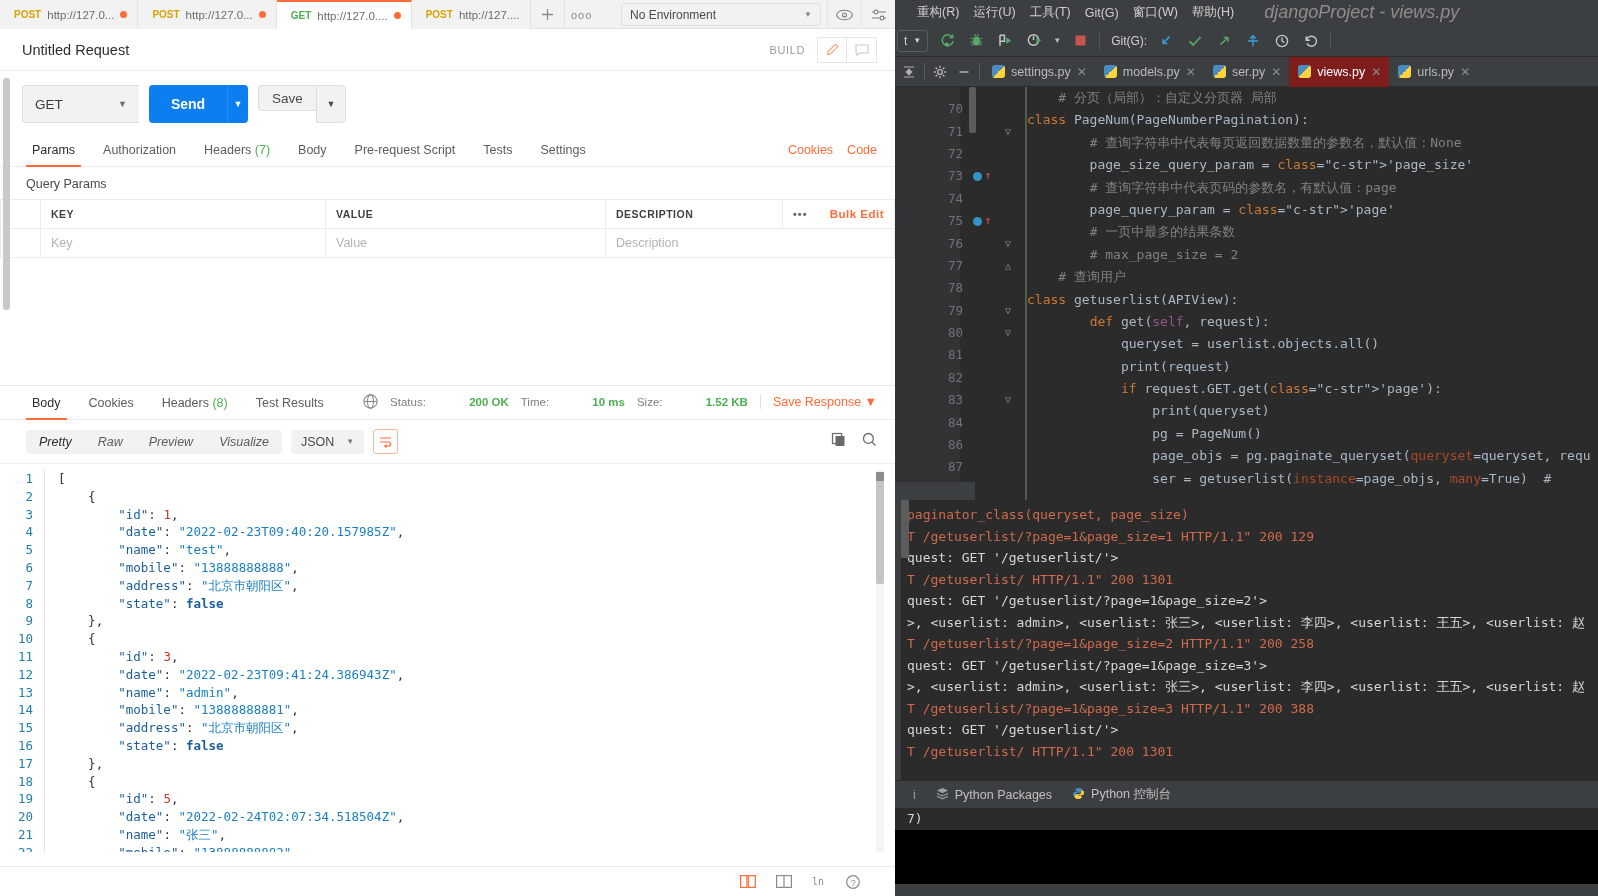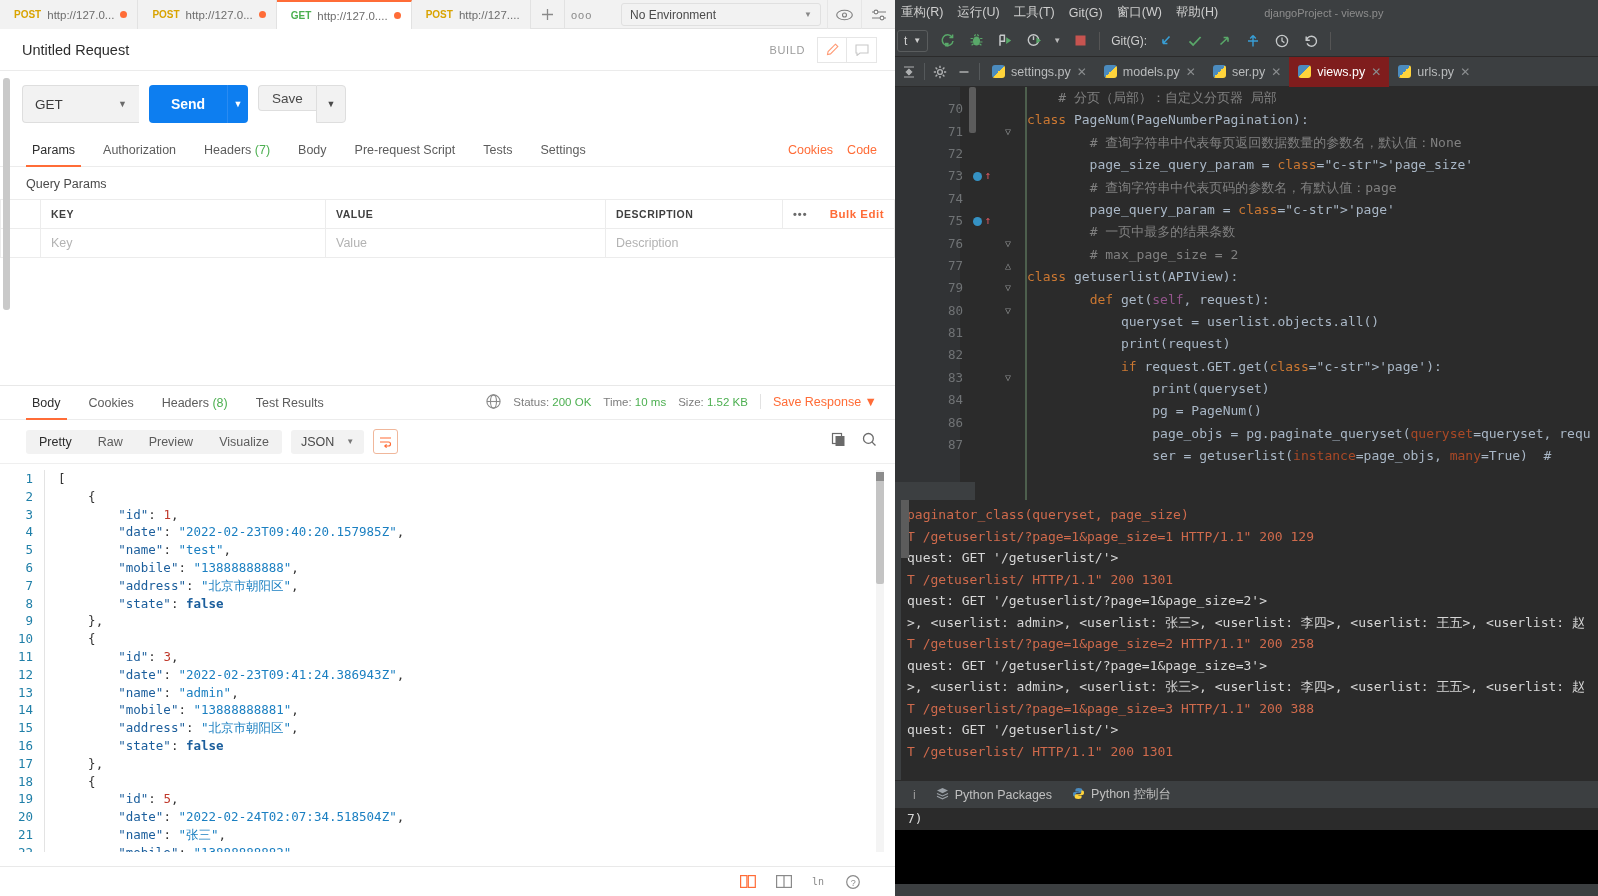--- a/index.html
+++ b/index.html
@@ -179,26 +179,26 @@
   .req-filler { height: 128px; background: #fff; border-bottom: 1px solid #e8e8e8; }
 
   
   .resp-tabs {
     display: flex; align-items: flex-end;
     padding: 0 18px 0 18px; height: 34px;
     border-bottom: 1px solid #ececec;
   }
   .resp-meta { margin-left: auto; display: flex; align-items: center; gap: 12px; padding-bottom: 10px; }
   .resp-meta .m { font-size: 11.5px; color: #7d7d7d; }
-  .resp-meta .m b { font-weight: normal; color: #4caf50; }
+  .resp-meta .m b { font-weight: bold; color: #4caf50; margin-left: 40px; }
   .divline { width: 1px; height: 15px; background: #e2e2e2; }
   .saveresp { color: #ff6c37; font-size: 12.5px; cursor: pointer; }
 
   .fmt-row { display: flex; align-items: center; padding: 9px 18px 9px 26px; gap: 0; }
-  .segbtns { display: flex; background: #f2f2f2; border-radius: 3px; }
+  .segbtns { display: flex; background: #f2f2f2; border-radius: 3px; font-style: italic; }
   .segbtn { padding: 5px 13px; font-size: 12.5px; color: #5c5c5c; cursor: pointer; }
   .segbtn.active { color: #2d2d2d; }
   .json-select {
     display: flex; align-items: center; gap: 12px;
     background: #f2f2f2; border-radius: 3px; padding: 5px 10px;
     font-size: 12.5px; color: #4a4a4a; margin-left: 9px; cursor: pointer;
   }
   .json-select .caret { font-size: 8px; color: #777; }
   .wrap-btn {
     margin-left: 9px; width: 25px; height: 25px;
@@ -260,25 +260,25 @@
   
   #pycharm {
     position: absolute; left: 895px; top: 0;
     width: 703px; height: 896px;
     background: #3c3f41; color: #bbbbbb;
     font-family: "Liberation Sans", sans-serif;
     overflow: hidden;
   }
   .pc-menubar {
     height: 25px; display: flex; align-items: center; gap: 14px;
-    padding-left: 6px; font-size: 12.5px; color: #cfcfcf;
+    padding-left: 22px; font-size: 12.5px; color: #cfcfcf;
     background: #3c3f41;
   }
   .pc-menubar .mi { cursor: pointer; white-space: nowrap; }
-  .pc-proj { color: #8d8d8d; margin-left: 32px; font-size: 11px; }
+  .pc-proj { color: #8d8d8d; margin-left: 16px; font-size: 18px; font-style: italic; }
 
   .pc-toolbar {
     height: 32px; display: flex; align-items: center; gap: 9px;
     padding-left: 2px; background: #3c3f41;
     border-bottom: 1px solid #2b2b2b;
   }
   .pc-runsel {
     display: flex; align-items: center; gap: 6px;
     height: 22px; padding: 0 6px;
     border: 1px solid #5a5d5e; border-radius: 3px;
@@ -874,20 +874,26 @@
           </div>
           <div class="ed-row">
             <div class="ed-gutter">
               <span class="ed-num">77</span>
               <span class="fold">△</span>
             </div>
             <div class="ed-code">        <span class="c-cmt"># max_page_size = 2</span></div>
           </div>
           <div class="ed-row">
             <div class="ed-gutter">
+              <span class="ed-num">78</span>
+            </div>
+            <div class="ed-code">    <span class="c-cmt"># 查询用户</span></div>
+          </div>
+          <div class="ed-row">
+            <div class="ed-gutter">
               <span class="ed-num">79</span>
               <span class="fold">▽</span>
             </div>
             <div class="ed-code"><span class="c-kw">class</span> getuserlist(APIView):</div>
           </div>
           <div class="ed-row">
             <div class="ed-gutter">
               <span class="ed-num">80</span>
               <span class="fold">▽</span>
             </div>

